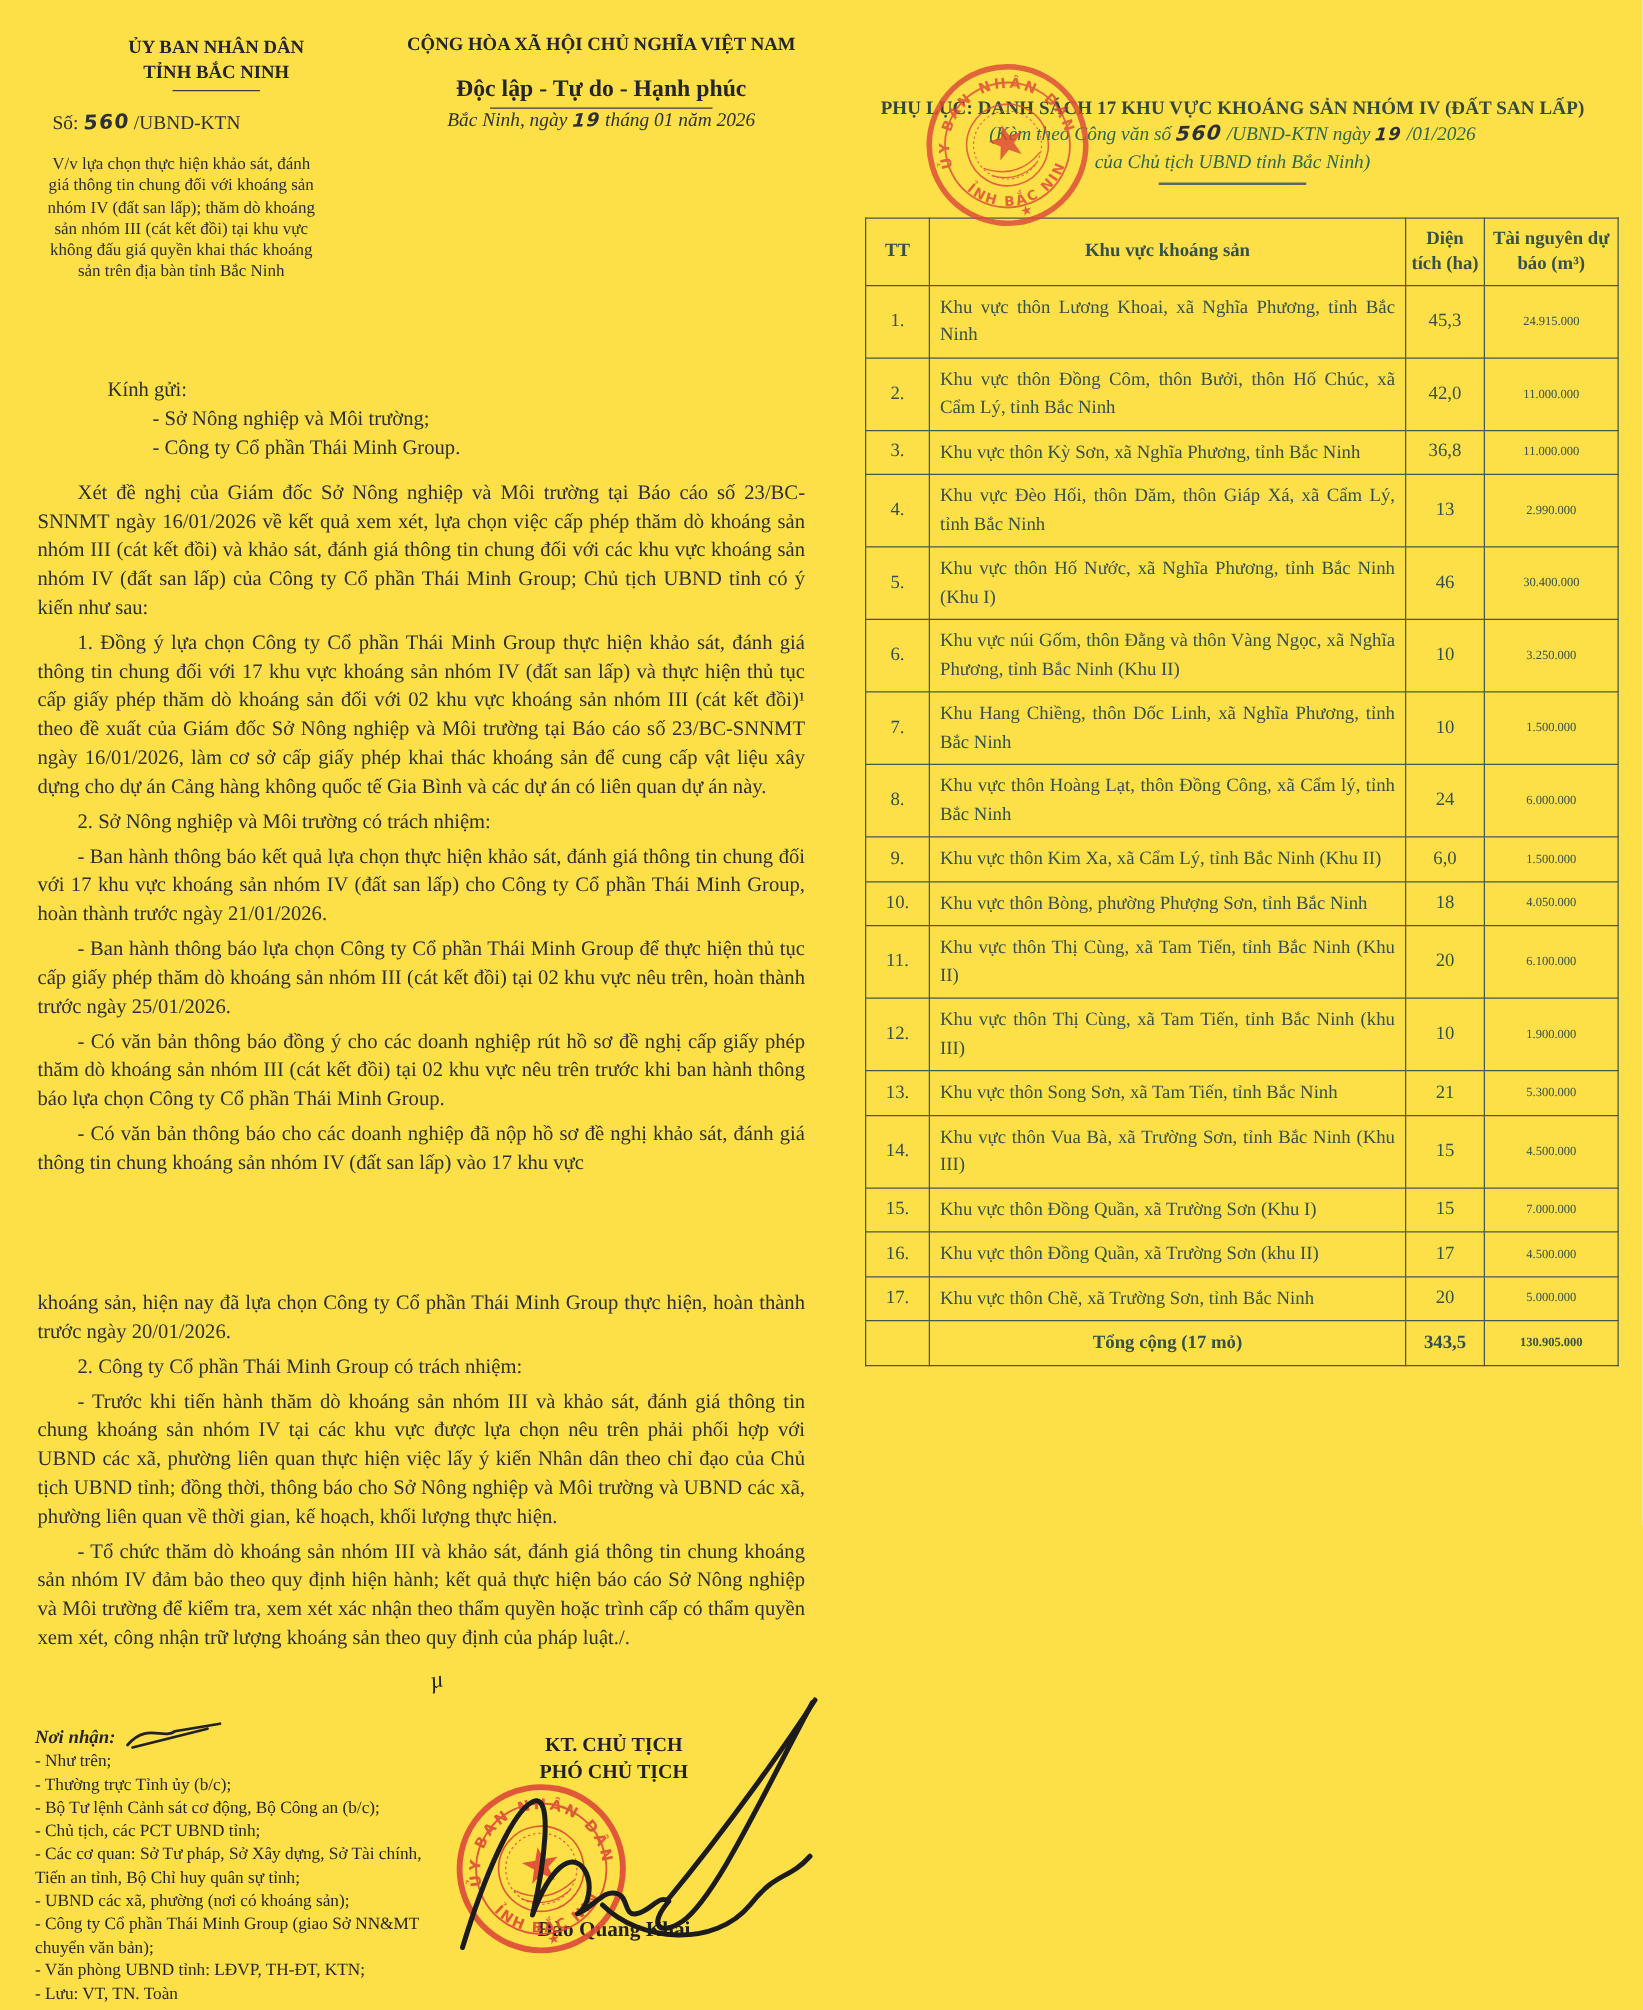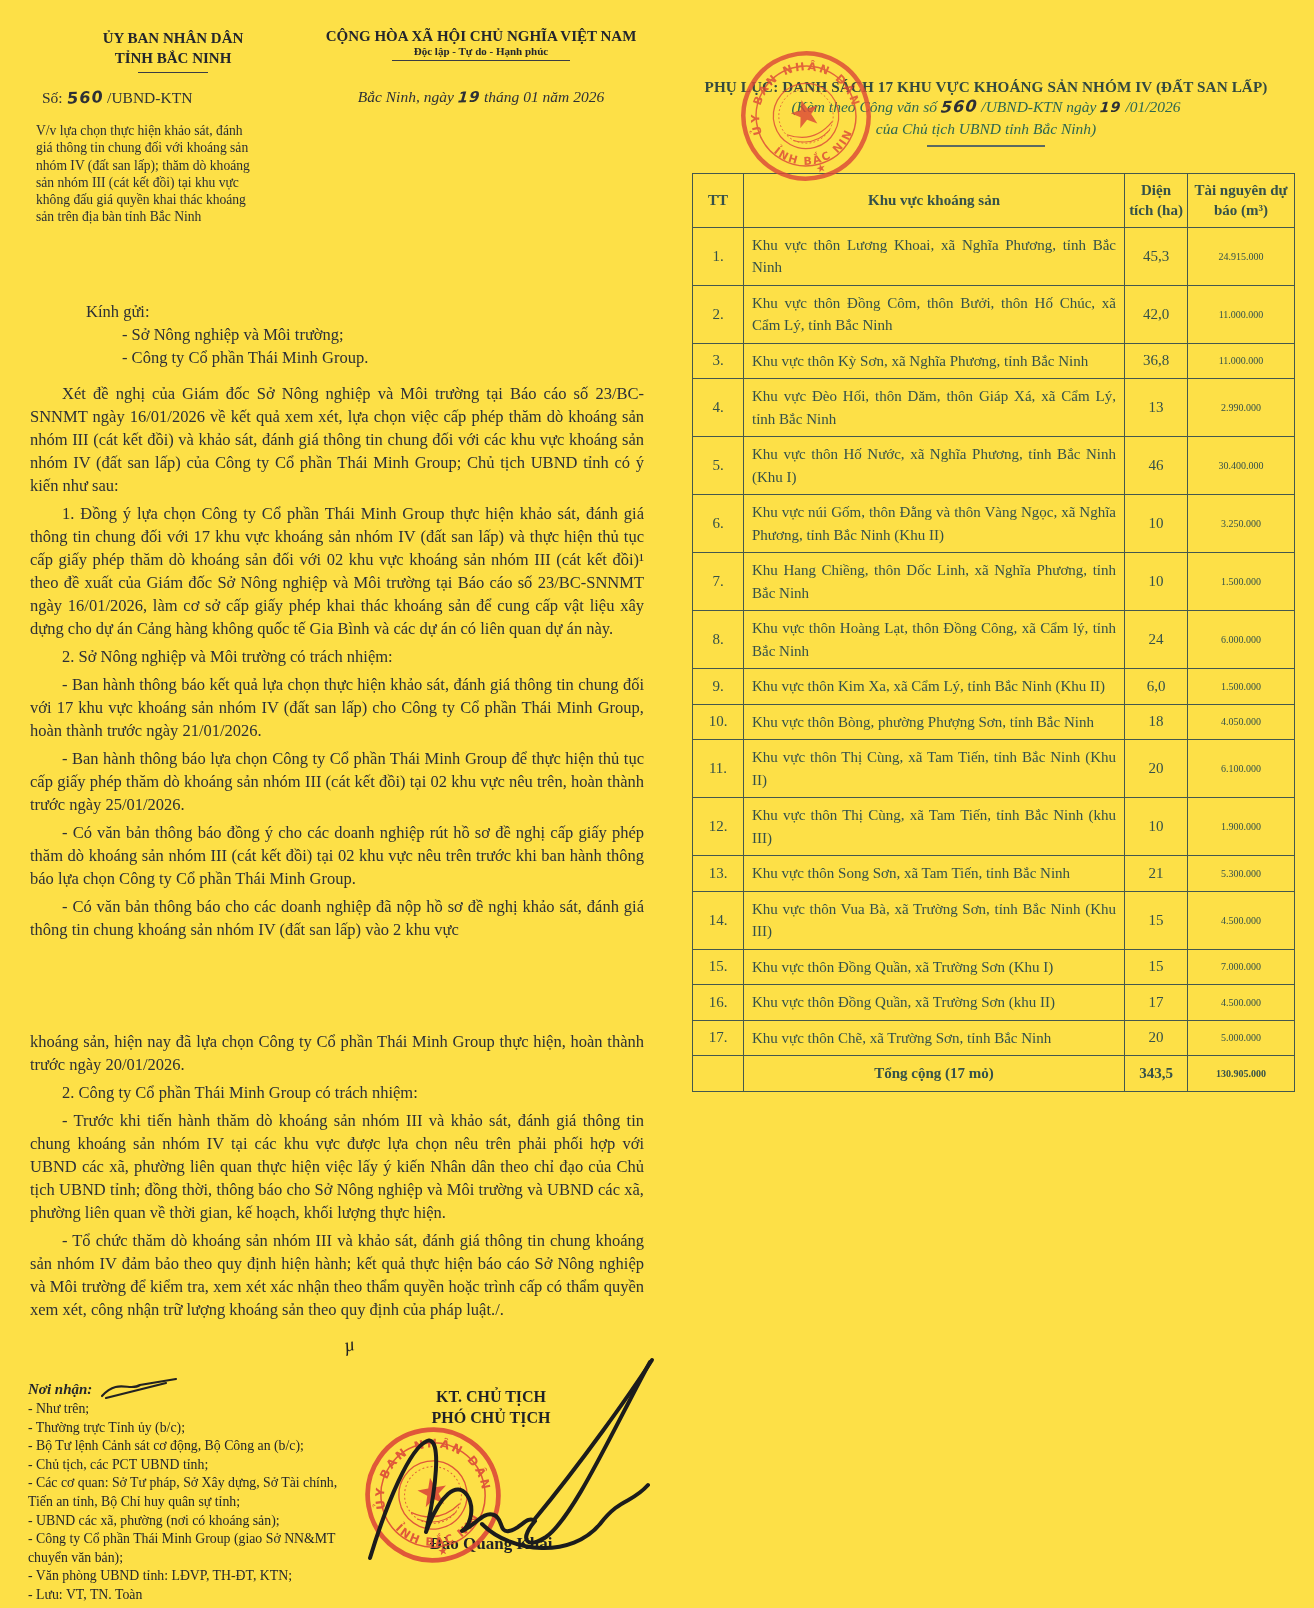--- a/index.html
+++ b/index.html
@@ -7,25 +7,25 @@
         font-family:"Liberation Serif", serif;color:#2d3036;}
   .abs{position:absolute;}
   .hand{font-family:"DejaVu Sans",sans-serif;font-weight:700;display:inline-block;
         transform:skewX(-7deg) rotate(-2deg);letter-spacing:1px;font-size:1.04em;}
   
   #head{left:30px;top:28px;width:616px;display:flex;}
   .head-org{width:286px;text-align:center;font-size:15px;font-weight:bold;line-height:1.35;color:#24262c;}
   .head-nation{width:330px;text-align:center;color:#24262c;}
   .rule{height:0;border-bottom:1.6px solid #3a3d44;margin:3px auto 0;}
   .nation1{font-size:15px;font-weight:bold;}
-  .nation2{font-size:11px;font-weight:bold;margin-top:0;}
+  .nation2{font-size:19px;font-weight:bold;margin-top:16px;}
   #num-date{left:30px;top:88px;width:616px;display:flex;font-size:15.5px;}
   #doc-number{width:286px;padding-left:12px;box-sizing:border-box;}
   #date-line{width:330px;text-align:center;font-style:italic;font-size:15.5px;}
-  #subject{left:36px;top:122px;width:218px;font-size:13.6px;line-height:1.27;color:#2b2e34;}
+  #subject{left:36px;top:122px;width:218px;text-align:center;font-size:13.6px;line-height:1.27;color:#2b2e34;}
   
   #salute{left:30px;top:300px;width:616px;font-size:16.5px;line-height:23px;}
   #salute .kg{margin-left:56px;}
   #salute .rcp{margin-left:92px;}
   .bodyblock{left:30px;width:614px;font-size:16.5px;line-height:23px;text-align:justify;}
   .bodyblock p{margin:0 0 5px 0;text-indent:32px;}
   #body2 p:first-child{text-indent:0;}
   #footnote{left:30px;top:942px;width:470px;font-size:13px;line-height:1.45;text-align:justify;
             border-top:1.6px solid #3a3d44;padding-top:5px;color:#2b2e34;}
   #penmark{left:344px;top:1334px;font-size:19px;font-style:italic;transform:rotate(-12deg);color:#222;}
@@ -99,21 +99,21 @@
       <div class="rcp nn-rcp"><span>- Công ty Cổ phần Thái Minh Group.</span></div>
   </div>
 
   <div id="body1" class="bodyblock abs" style="top:382px;">
     <p><span>Xét đề nghị của Giám đốc Sở Nông nghiệp và Môi trường tại Báo cáo số 23/BC-SNNMT ngày 16/01/2026 về kết quả xem xét, lựa chọn việc cấp phép thăm dò khoáng sản nhóm III (cát kết đồi) và khảo sát, đánh giá thông tin chung đối với các khu vực khoáng sản nhóm IV (đất san lấp) của Công ty Cổ phần Thái Minh Group; Chủ tịch UBND tỉnh có ý kiến như sau:</span></p>
       <p><span>1. Đồng ý lựa chọn Công ty Cổ phần Thái Minh Group thực hiện khảo sát, đánh giá thông tin chung đối với 17 khu vực khoáng sản nhóm IV (đất san lấp) và thực hiện thủ tục cấp giấy phép thăm dò khoáng sản đối với 02 khu vực khoáng sản nhóm III (cát kết đồi)¹ theo đề xuất của Giám đốc Sở Nông nghiệp và Môi trường tại Báo cáo số 23/BC-SNNMT ngày 16/01/2026, làm cơ sở cấp giấy phép khai thác khoáng sản để cung cấp vật liệu xây dựng cho dự án Cảng hàng không quốc tế Gia Bình và các dự án có liên quan dự án này.</span></p>
       <p><span>2. Sở Nông nghiệp và Môi trường có trách nhiệm:</span></p>
       <p><span>- Ban hành thông báo kết quả lựa chọn thực hiện khảo sát, đánh giá thông tin chung đối với 17 khu vực khoáng sản nhóm IV (đất san lấp) cho Công ty Cổ phần Thái Minh Group, hoàn thành trước ngày 21/01/2026.</span></p>
       <p><span>- Ban hành thông báo lựa chọn Công ty Cổ phần Thái Minh Group để thực hiện thủ tục cấp giấy phép thăm dò khoáng sản nhóm III (cát kết đồi) tại 02 khu vực nêu trên, hoàn thành trước ngày 25/01/2026.</span></p>
       <p><span>- Có văn bản thông báo đồng ý cho các doanh nghiệp rút hồ sơ đề nghị cấp giấy phép thăm dò khoáng sản nhóm III (cát kết đồi) tại 02 khu vực nêu trên trước khi ban hành thông báo lựa chọn Công ty Cổ phần Thái Minh Group.</span></p>
-      <p><span>- Có văn bản thông báo cho các doanh nghiệp đã nộp hồ sơ đề nghị khảo sát, đánh giá thông tin chung khoáng sản nhóm IV (đất san lấp) vào 2 khu vực</span></p>
+      <p><span>- Có văn bản thông báo cho các doanh nghiệp đã nộp hồ sơ đề nghị khảo sát, đánh giá thông tin chung khoáng sản nhóm IV (đất san lấp) vào 17 khu vực</span></p>
   </div>
 
 
   <div id="body2" class="bodyblock abs" style="top:1030px;">
     <p><span>khoáng sản, hiện nay đã lựa chọn Công ty Cổ phần Thái Minh Group thực hiện, hoàn thành trước ngày 20/01/2026.</span></p>
       <p><span>2. Công ty Cổ phần Thái Minh Group có trách nhiệm:</span></p>
       <p><span>- Trước khi tiến hành thăm dò khoáng sản nhóm III và khảo sát, đánh giá thông tin chung khoáng sản nhóm IV tại các khu vực được lựa chọn nêu trên phải phối hợp với UBND các xã, phường liên quan thực hiện việc lấy ý kiến Nhân dân theo chỉ đạo của Chủ tịch UBND tỉnh; đồng thời, thông báo cho Sở Nông nghiệp và Môi trường và UBND các xã, phường liên quan về thời gian, kế hoạch, khối lượng thực hiện.</span></p>
       <p><span>- Tổ chức thăm dò khoáng sản nhóm III và khảo sát, đánh giá thông tin chung khoáng sản nhóm IV đảm bảo theo quy định hiện hành; kết quả thực hiện báo cáo Sở Nông nghiệp và Môi trường để kiểm tra, xem xét xác nhận theo thẩm quyền hoặc trình cấp có thẩm quyền xem xét, công nhận trữ lượng khoáng sản theo quy định của pháp luật./.</span></p>
   </div>
 

